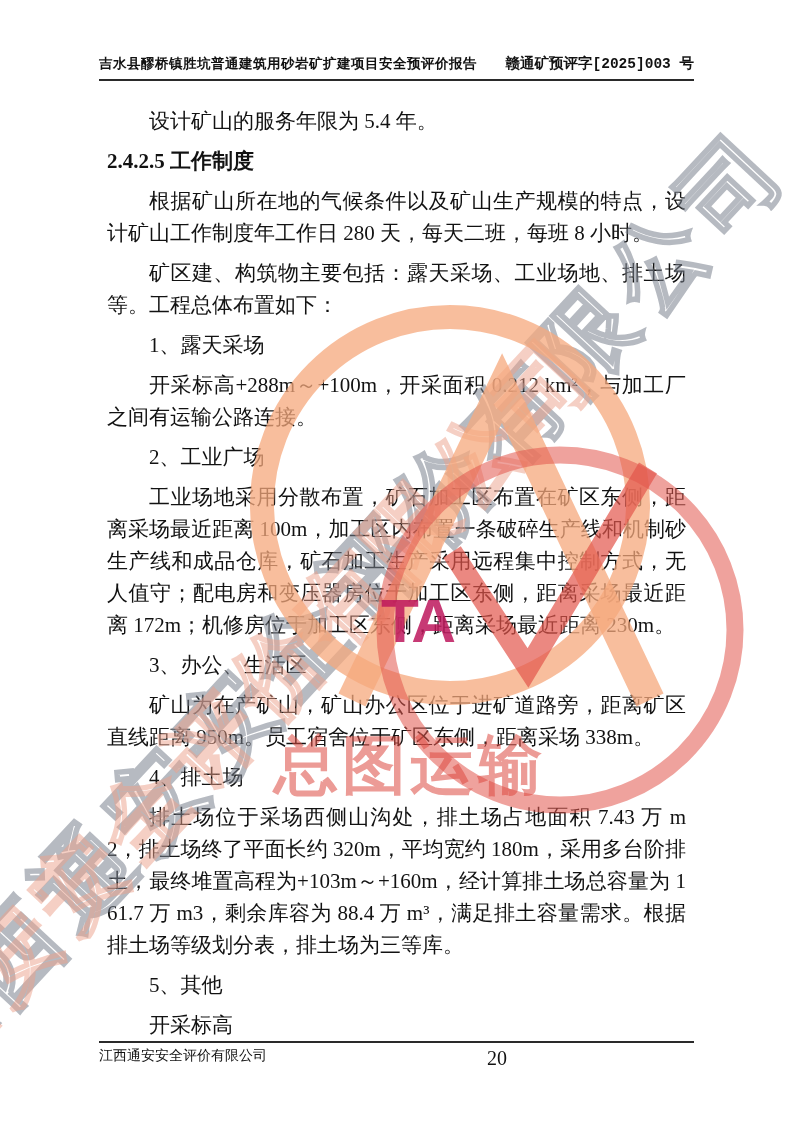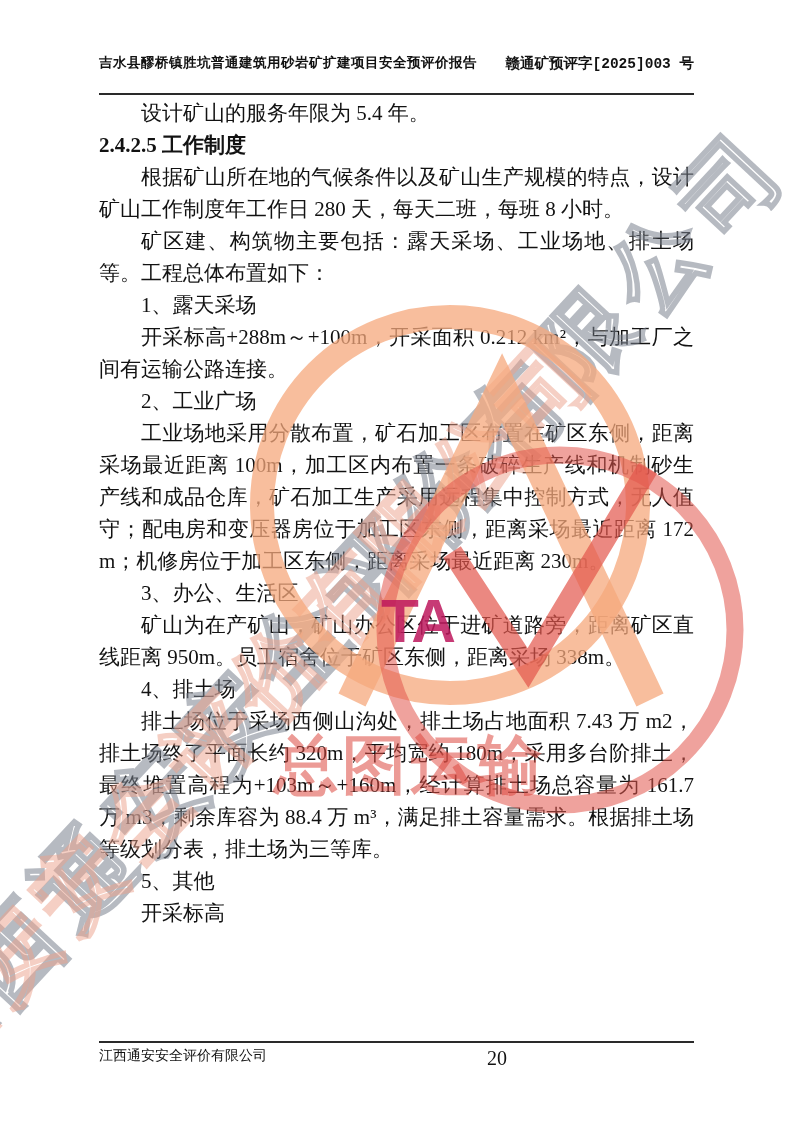--- a/index.html
+++ b/index.html
@@ -2,27 +2,27 @@
 <html><head>
 <meta charset="utf-8">
 <style>
   html,body{margin:0;padding:0;background:#e8e8e8;}
   .page{
     position:relative;width:793px;height:1122px;margin:0 auto;background:#ffffff;
     overflow:hidden;font-family:"Liberation Serif","DejaVu Serif",serif;color:#121212;
   }
   
   .header{position:absolute;left:99px;top:54px;width:595px;z-index:2;}
-  .header-row{display:flex;justify-content:space-between;align-items:flex-start;
-    padding-bottom:20px;border-bottom:2px solid #2a2a2a;}
+  .header-row{display:flex;justify-content:space-between;align-items:flex-end;
+    padding-bottom:6px;border-bottom:2px solid #2a2a2a;}
   .header-left{font-size:13.5px;font-weight:bold;letter-spacing:.5px;}
   .header-right{font-size:14.5px;font-weight:bold;white-space:nowrap;font-family:Liberation Mono, monospace;}
   
   .content{position:absolute;left:99px;top:97px;width:595px;z-index:2;}
-  .content p{margin:0;font-size:21px;line-height:32px;text-align:justify;
+  .content p{margin:8px;font-size:21px;line-height:32px;text-align:justify;
     text-justify:inter-ideograph;word-break:break-all;}
   .content p.body{text-indent:2em;}
   .content p.heading{font-weight:bold;text-indent:0;}
   
   .footer{position:absolute;left:99px;top:1041px;width:595px;z-index:2;
     border-top:2px solid #2a2a2a;}
   .footer-company{position:absolute;left:0;top:4px;font-size:14px;}
   .footer-page{position:absolute;left:388px;top:4px;font-size:20px;}
   
   .watermarks{position:absolute;inset:0;z-index:5;pointer-events:none;}

